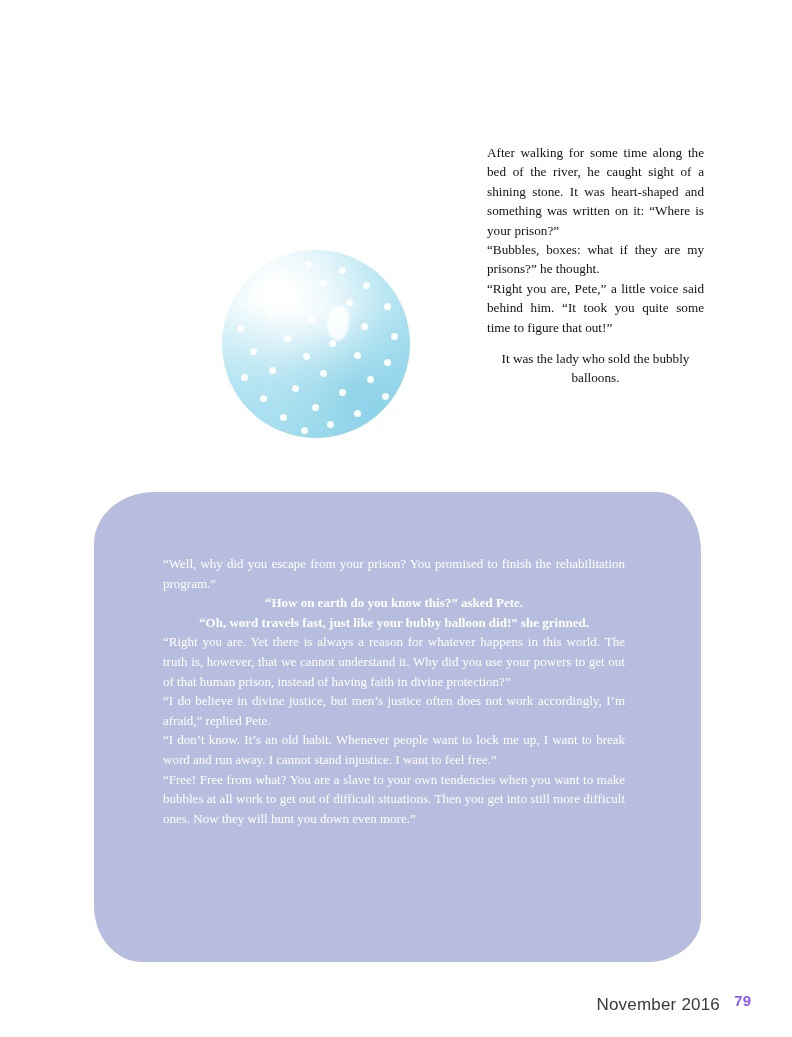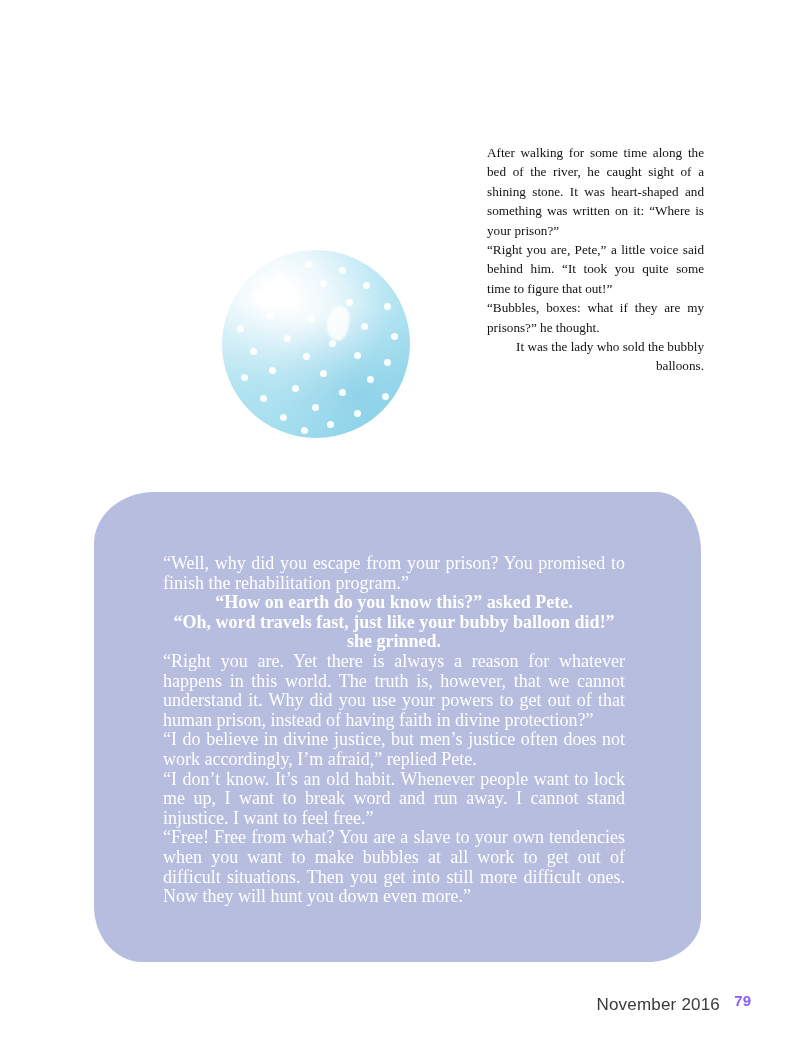--- a/index.html
+++ b/index.html
@@ -31,21 +31,22 @@
     font-size: 13.2px;
     line-height: 19.4px;
     text-align: justify;
     text-justify: inter-word;
     color: #111111;
   }
   .top-text p {
     margin: 0;
   }
   .top-text p.last-line {
-    text-align: right;
+    text-align: center;
+    margin-top: 12px;
   }
 
   
   .bubble-wrap {
     position: absolute;
     left: 222px;
     top: 250px;
     width: 188px;
     height: 188px;
   }
@@ -101,21 +102,21 @@
     width: 607px;
     height: 470px;
     background: #b7bddf;
     border-radius: 60px 44px 54px 48px / 52px 60px 44px 56px;
   }
   .panel-text {
     position: absolute;
     left: 163px;
     top: 554px;
     width: 462px;
-    font-size: 18px;
+    font-size: 13px;
     line-height: 19.6px;
     color: #ffffff;
     text-align: justify;
     text-justify: inter-word;
   }
   .panel-text p {
     margin: 0;
   }
   .panel-text p.ragged {
     text-align: center;
@@ -149,22 +150,22 @@
     font-family: "Liberation Sans", sans-serif;
   }
 </style>
 </head>
 <body>
 
 <div class="page">
 
   <div class="top-text">
     <p>After walking for some time along the bed of the river, he caught sight of a shining stone. It was heart-shaped and something was written on it: “Where is your prison?”</p>
+    <p>“Bubbles, boxes: what if they are my prisons?” he thought.</p>
     <p>“Right you are, Pete,” a little voice said behind him. “It took you quite some time to figure that out!”</p>
-    <p>“Bubbles, boxes: what if they are my prisons?” he thought.</p>
     <p class="last-line">It was the lady who sold the bubbly balloons.</p>
   </div>
 
   <div class="bubble-wrap">
     <div class="bubble"></div>
     <div class="dots">
       <span style="left:44%;top:6%"></span>
       <span style="left:62%;top:9%"></span>
       <span style="left:28%;top:13%"></span>
       <span style="left:52%;top:16%"></span>

